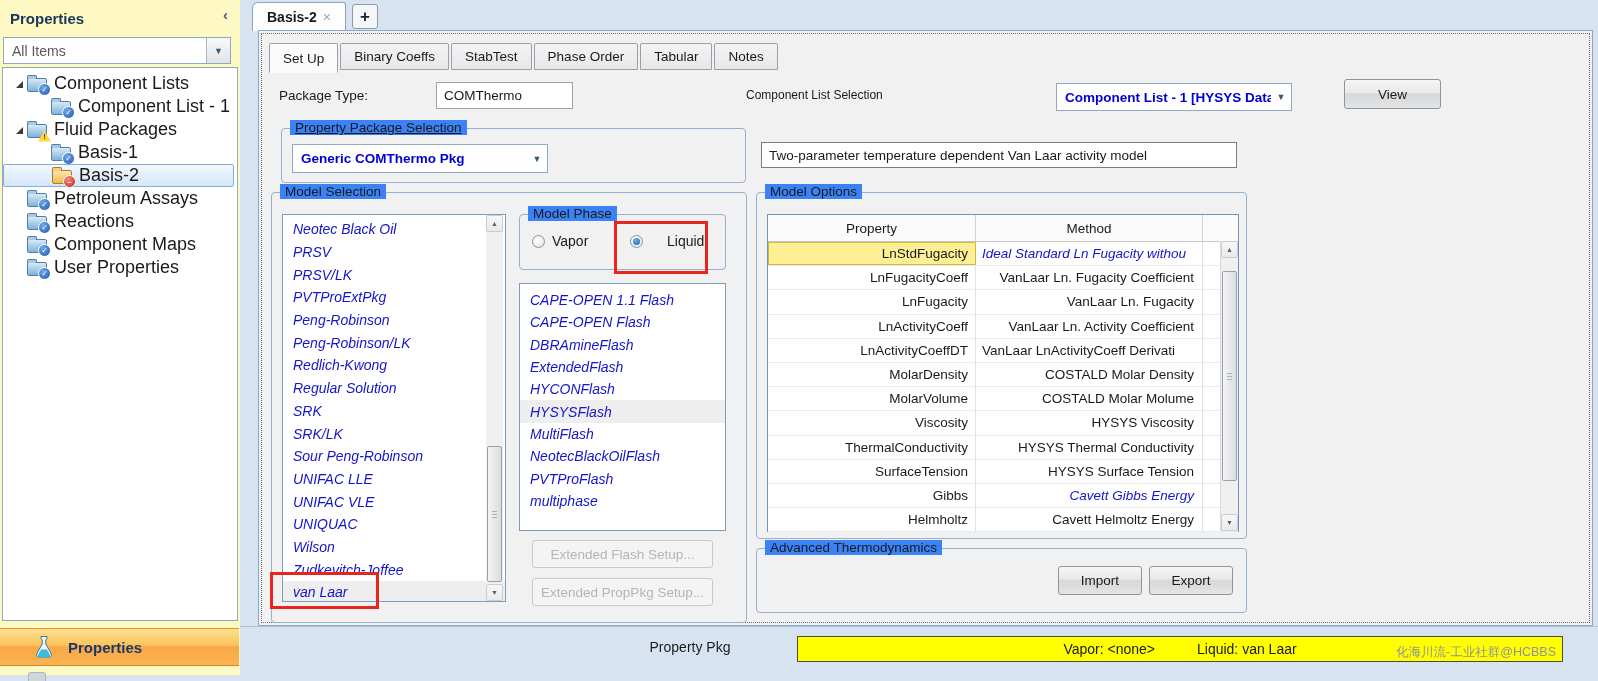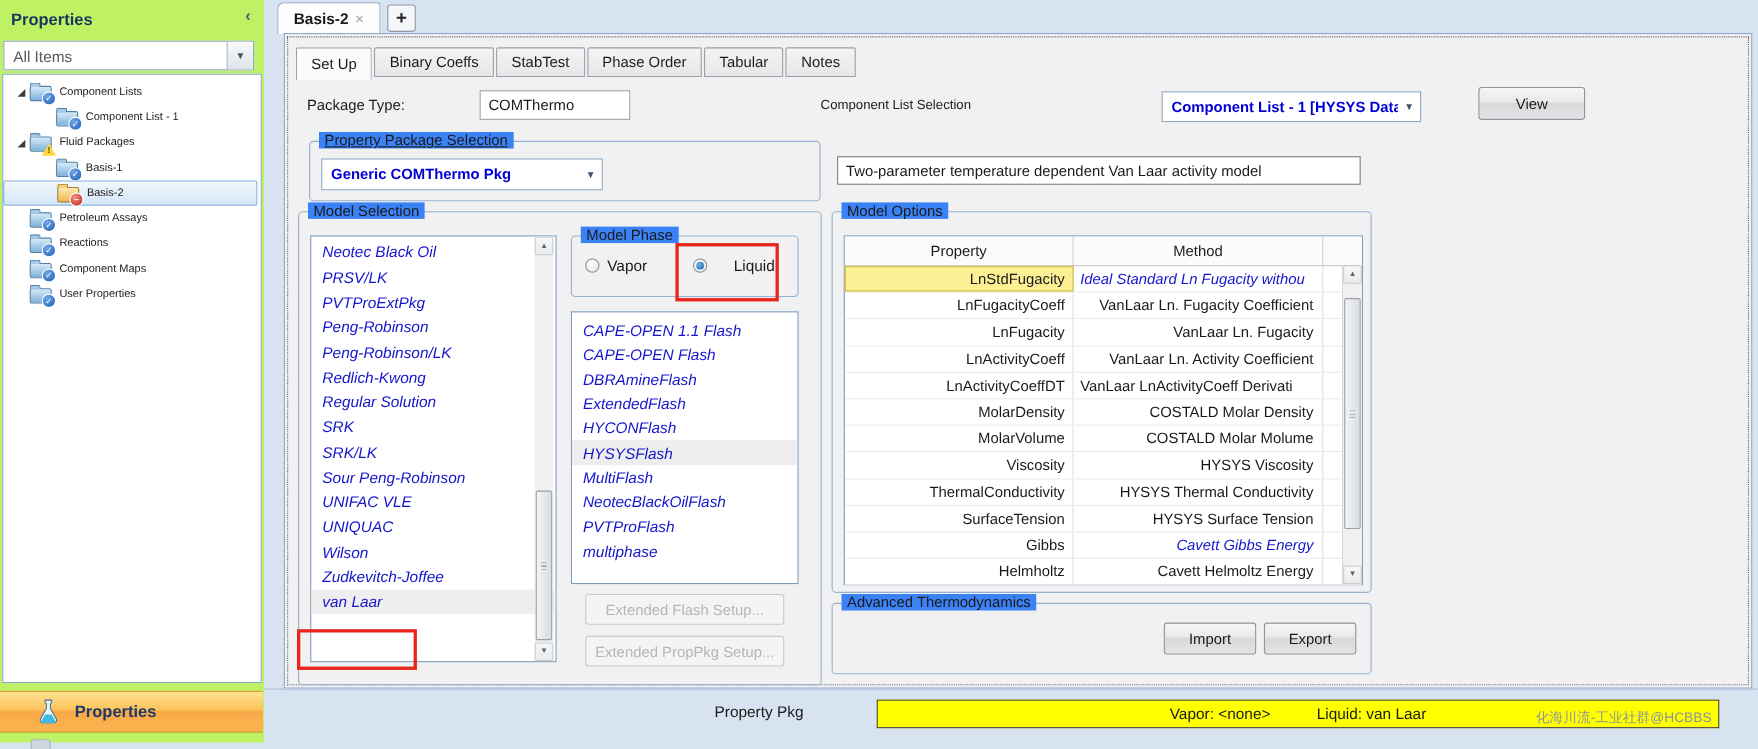--- a/index.html
+++ b/index.html
@@ -1,33 +1,33 @@
 <!DOCTYPE html>
 <html><head>
 <meta charset="utf-8">
 <style>
   html,body{margin:0;padding:0;background:#c9d6e6;}
   body{font-family:"Liberation Sans","DejaVu Sans",sans-serif;font-size:13.5px;color:#1a1a1a;}
   #app{position:relative;width:1598px;height:681px;background:#d8e3f2;overflow:hidden;}
 
   
-  #sidebar{position:absolute;left:0;top:0;width:240px;height:675px;background:#bef264;border-right:3px solid #be185d;}
+  #sidebar{position:absolute;left:0;top:0;width:240px;height:675px;background:#fef9c3;border-right:3px solid #be185d;}
   .sb-header{position:absolute;left:0;top:0;width:100%;height:36px;display:flex;align-items:center;}
   .sb-title{margin-left:10px;font-size:15px;font-weight:bold;color:#17375e;}
   .sb-collapse{position:absolute;right:12px;top:6px;color:#46607e;font-size:15px;font-weight:bold;cursor:pointer;}
   #filterCombo{position:absolute;left:3px;top:37px;width:228px;height:27px;}
   .combo{background:#fff;border:1px solid #90a8c4;display:flex;align-items:stretch;box-sizing:border-box;}
   .combo .combo-text{flex:1;display:flex;align-items:center;padding:0 8px;white-space:nowrap;overflow:hidden;}
   .combo .combo-text.gray{color:#5a5a5a;font-size:14px;}
   .combo .combo-arrow{width:20px;display:flex;align-items:center;justify-content:center;color:#40566e;font-size:9px;}
   .combo.boxed .combo-arrow{width:23px;border-left:1px solid #a9b8c9;background:linear-gradient(#f8f9fa,#dfe4e9);}
   .combo.blue .combo-text{color:#0000d6;font-weight:bold;}
 
   #tree{position:absolute;left:2px;top:67px;width:236px;height:554px;background:#fff;border:1px solid #8fa9c9;box-sizing:border-box;padding-top:4px;}
-  .tree-item{position:relative;display:flex;align-items:center;height:23px;padding-left:8px;font-size:10px;cursor:default;text-align:right;}
+  .tree-item{position:relative;display:flex;align-items:center;height:23px;padding-left:8px;font-size:18px;cursor:default;text-align:right;}
   .tree-item.lvl1{padding-left:32px;}
   .tree-item.selected{background:linear-gradient(#f3f8fd,#d4e6f8);border:1px solid #84aede;border-radius:2px;margin-right:3px;height:21px;}
   .expander{width:16px;height:16px;display:inline-flex;align-items:flex-end;justify-content:center;flex:0 0 16px;}
   .expander:after{content:"";width:0;height:0;border-left:7px solid transparent;border-bottom:7px solid #3c3c3c;margin-bottom:4px;}
   .expander.none:after{content:none;}
   .folder{position:relative;width:18px;height:12px;flex:0 0 18px;background:linear-gradient(#d6eaf8,#7fb2d9);border:1px solid #4f7fa6;border-radius:2px;margin-top:2px;}
   .folder:before{content:"";position:absolute;top:-4px;left:-1px;width:8px;height:3px;background:#a7cbe7;border:1px solid #4f7fa6;border-bottom:none;border-radius:2px 2px 0 0;}
   .folder.folder-error{background:linear-gradient(#fce8b0,#f0b84f);border-color:#a97c26;}
   .folder.folder-error:before{background:#f6cf7d;border-color:#a97c26;}
   .badge{position:absolute;right:-5px;bottom:-5px;width:11px;height:11px;border-radius:50%;background:radial-gradient(circle at 35% 30%,#6fa7e8,#1d5bb5);border:1px solid #fff;color:#fff;font-size:8px;line-height:11px;text-align:center;}
@@ -237,29 +237,31 @@
         </div>
       </div>
 
       <div class="textbox" style="left:502px;top:111px;width:476px;height:26px;border-color:#7d7d7d;">Two-parameter temperature dependent Van Laar activity model</div>
 
       <div class="group" style="left:12px;top:161px;width:476px;height:431px;">
         <span class="group-label">Model Selection</span>
 
         <div class="listbox" id="modelList" style="left:10px;top:21px;width:224px;height:388px;">
             <div class="list-item">Neotec Black Oil</div>
+            <div class="list-item">PRSV</div>
             <div class="list-item">PRSV/LK</div>
             <div class="list-item">PVTProExtPkg</div>
             <div class="list-item">Peng-Robinson</div>
             <div class="list-item">Peng-Robinson/LK</div>
             <div class="list-item">Redlich-Kwong</div>
             <div class="list-item">Regular Solution</div>
             <div class="list-item">SRK</div>
             <div class="list-item">SRK/LK</div>
             <div class="list-item">Sour Peng-Robinson</div>
+            <div class="list-item">UNIFAC LLE</div>
             <div class="list-item">UNIFAC VLE</div>
             <div class="list-item">UNIQUAC</div>
             <div class="list-item">Wilson</div>
             <div class="list-item">Zudkevitch-Joffee</div>
             <div class="list-item selected">van Laar</div>
           </div>
         <div class="scrollbar" style="right:243px;top:22px;height:386px;">
           <span class="sb-btn up">▲</span>
           <span class="sb-thumb" style="top:231px;height:136px;">
               <span class="grip"></span>

